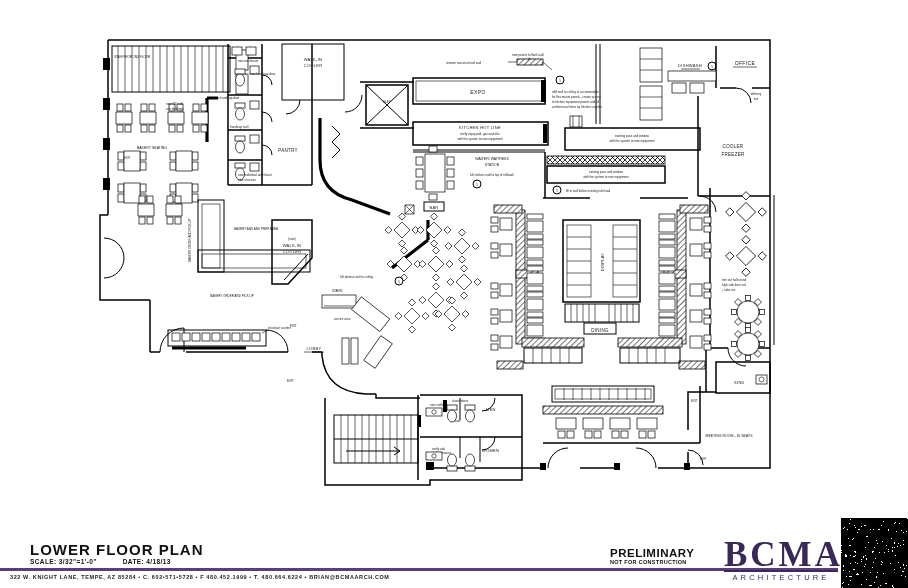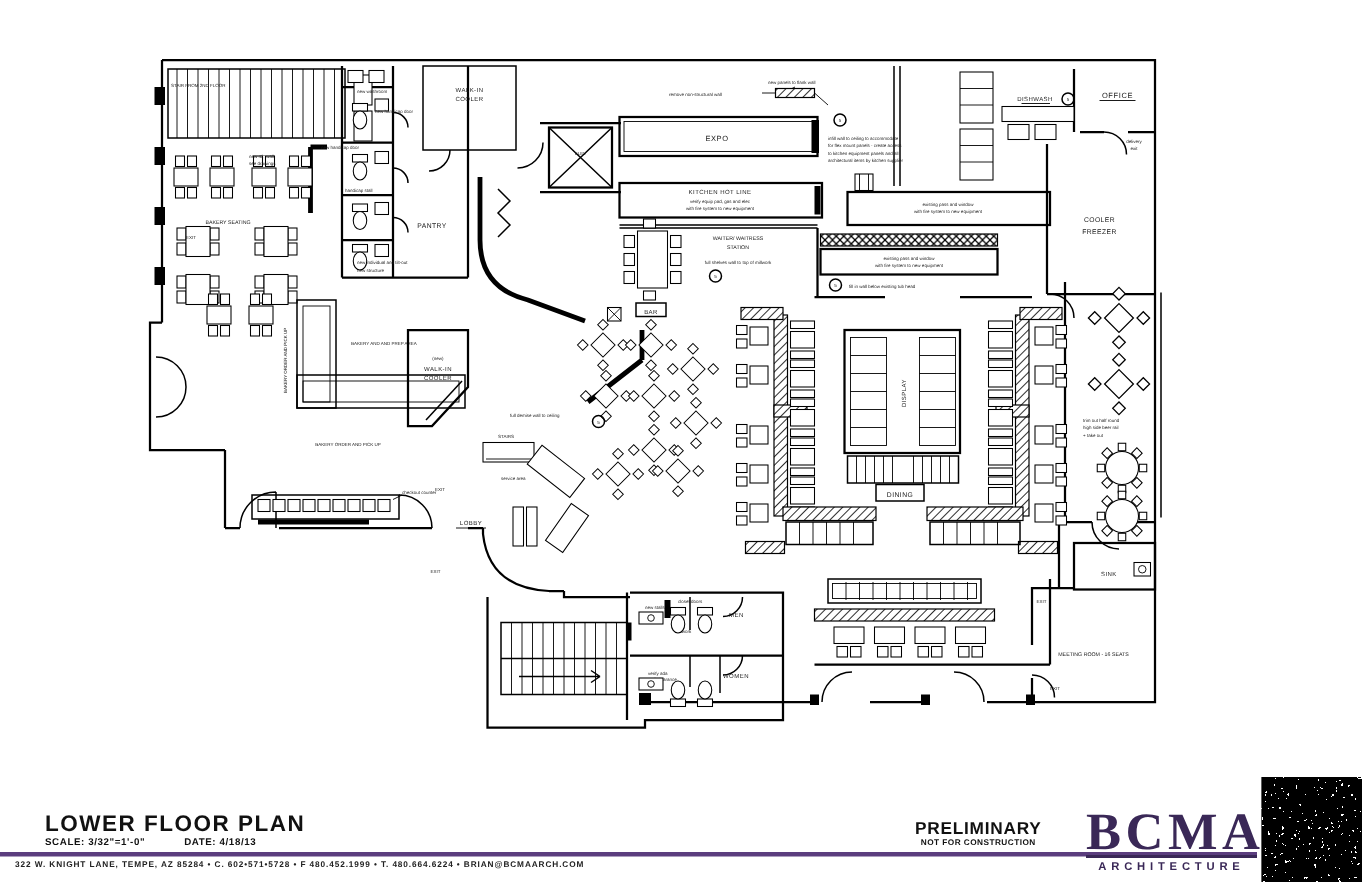--- a/index.html
+++ b/index.html
@@ -21,27 +21,27 @@
   .lb35{font-size:3.5px;}
   .lb3{font-size:3px;}
   .mid{text-anchor:middle;}
   
   #titleblock{position:absolute;left:10px;top:543px;margin-left:20px;}
   #tb-title{font-weight:bold;font-size:15px;letter-spacing:1px;line-height:14px;}
   #tb-sub{font-weight:bold;font-size:6.5px;letter-spacing:.4px;margin-top:1px;}
   #tb-sub span{margin-right:26px;}
   #rule-purple{position:absolute;left:0;top:568px;width:838px;height:3px;}
   #tb-address{position:absolute;left:10px;top:574px;font-size:5.5px;letter-spacing:.6px;color:#222;font-weight:bold;}
-  #stamp{position:absolute;left:610px;top:548px;text-align:center;}
+  #stamp{position:absolute;left:610px;top:548px;}
   #stamp-1{font-weight:bold;font-size:11.5px;letter-spacing:.5px;line-height:11px;}
   #stamp-2{font-weight:bold;font-size:5.5px;letter-spacing:.3px;}
   #logo{position:absolute;left:724px;top:540px;width:114px;text-align:center;}
   #logo-name{font-family:"Liberation Serif",serif;font-weight:bold;font-size:35px;letter-spacing:3px;line-height:30px;}
   #logo-rule{height:2px;margin:0 0 1px 0;}
-  #logo-tag{font-size:7.5px;letter-spacing:3.2px;font-weight:bold;}
+  #logo-tag{font-size:7.5px;letter-spacing:3.2px;font-weight:normal;}
   #qr{position:absolute;left:841px;top:518px;width:67px;height:70px;}
 </style>
 </head>
 <body>
 
 <svg id="plan-svg" width="908" height="540" viewBox="0 0 908 540">
   <defs>
     <pattern id="hat" width="4" height="4" patternUnits="userSpaceOnUse" patternTransform="rotate(45)">
       <rect width="4" height="4" fill="#fff"></rect>
         <line x1="0" y1="0" x2="0" y2="4" stroke="#000" stroke-width="1.1"></line>

